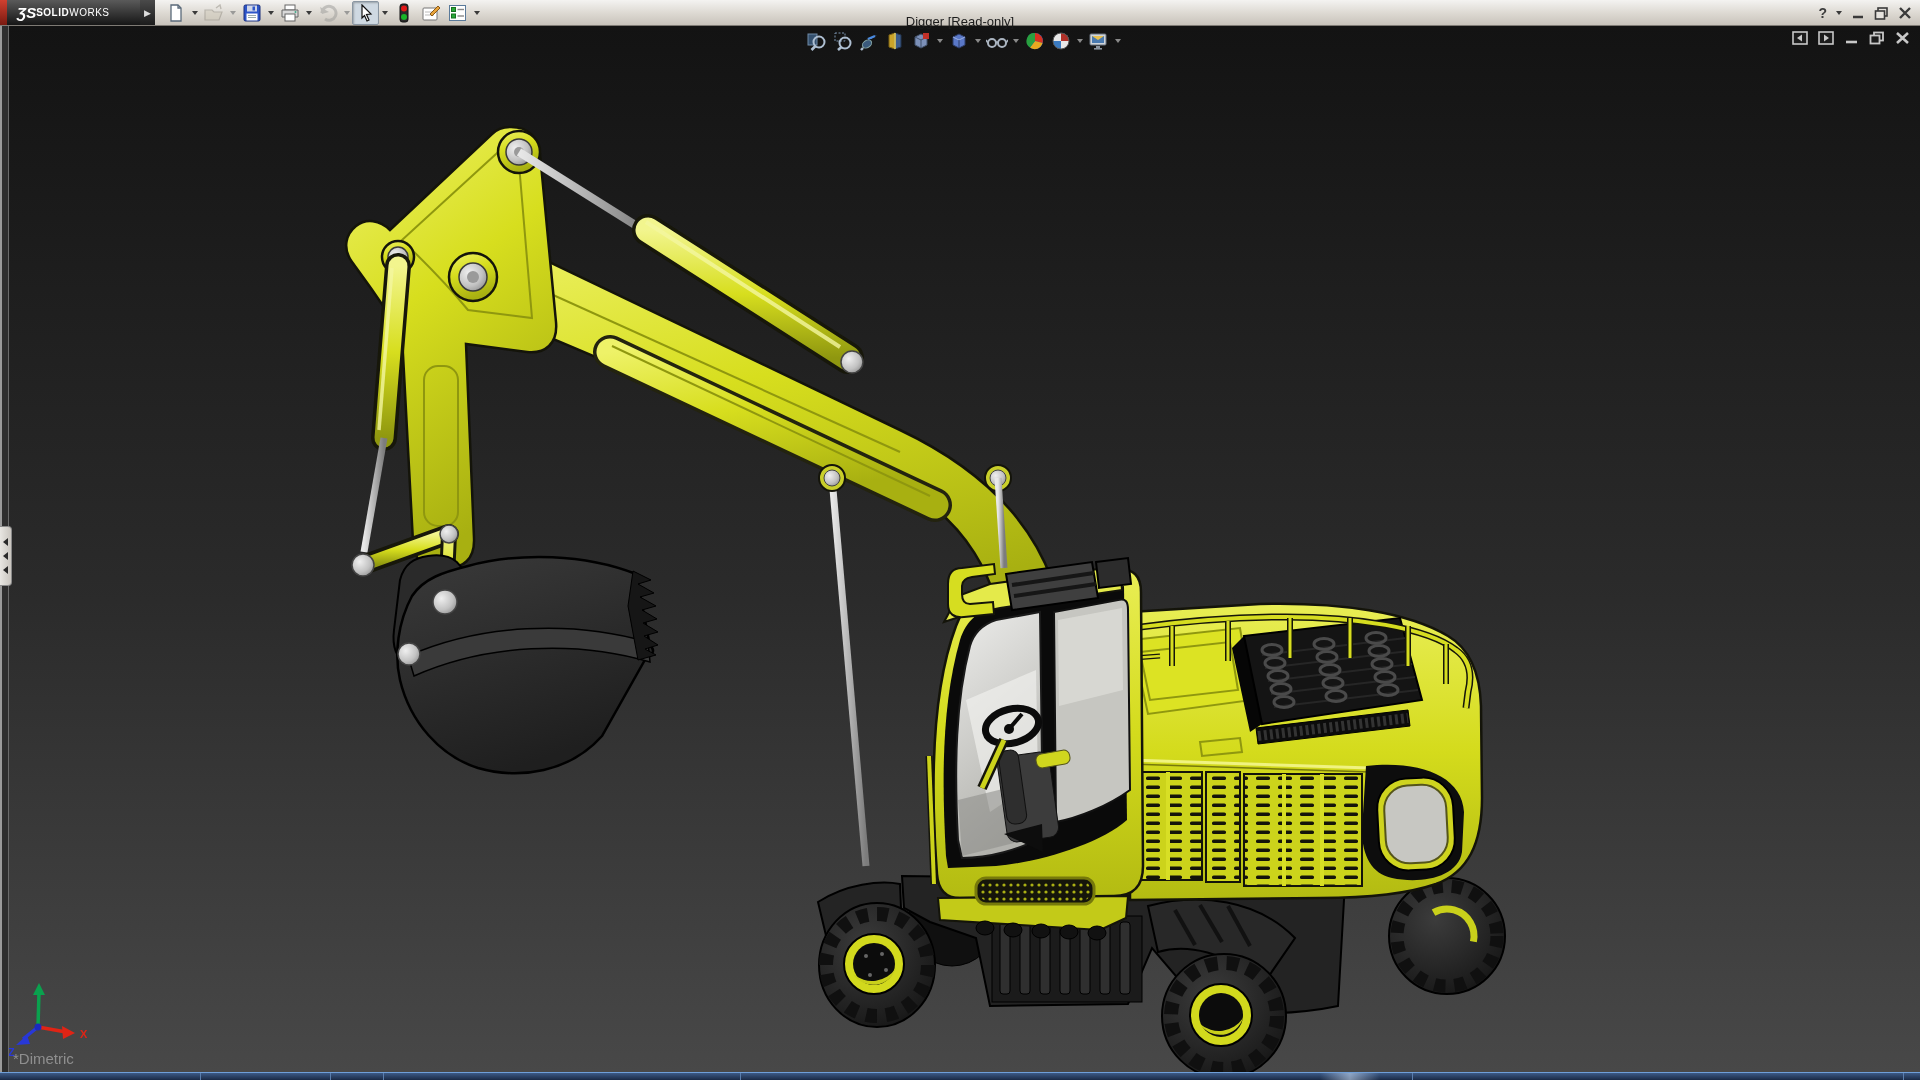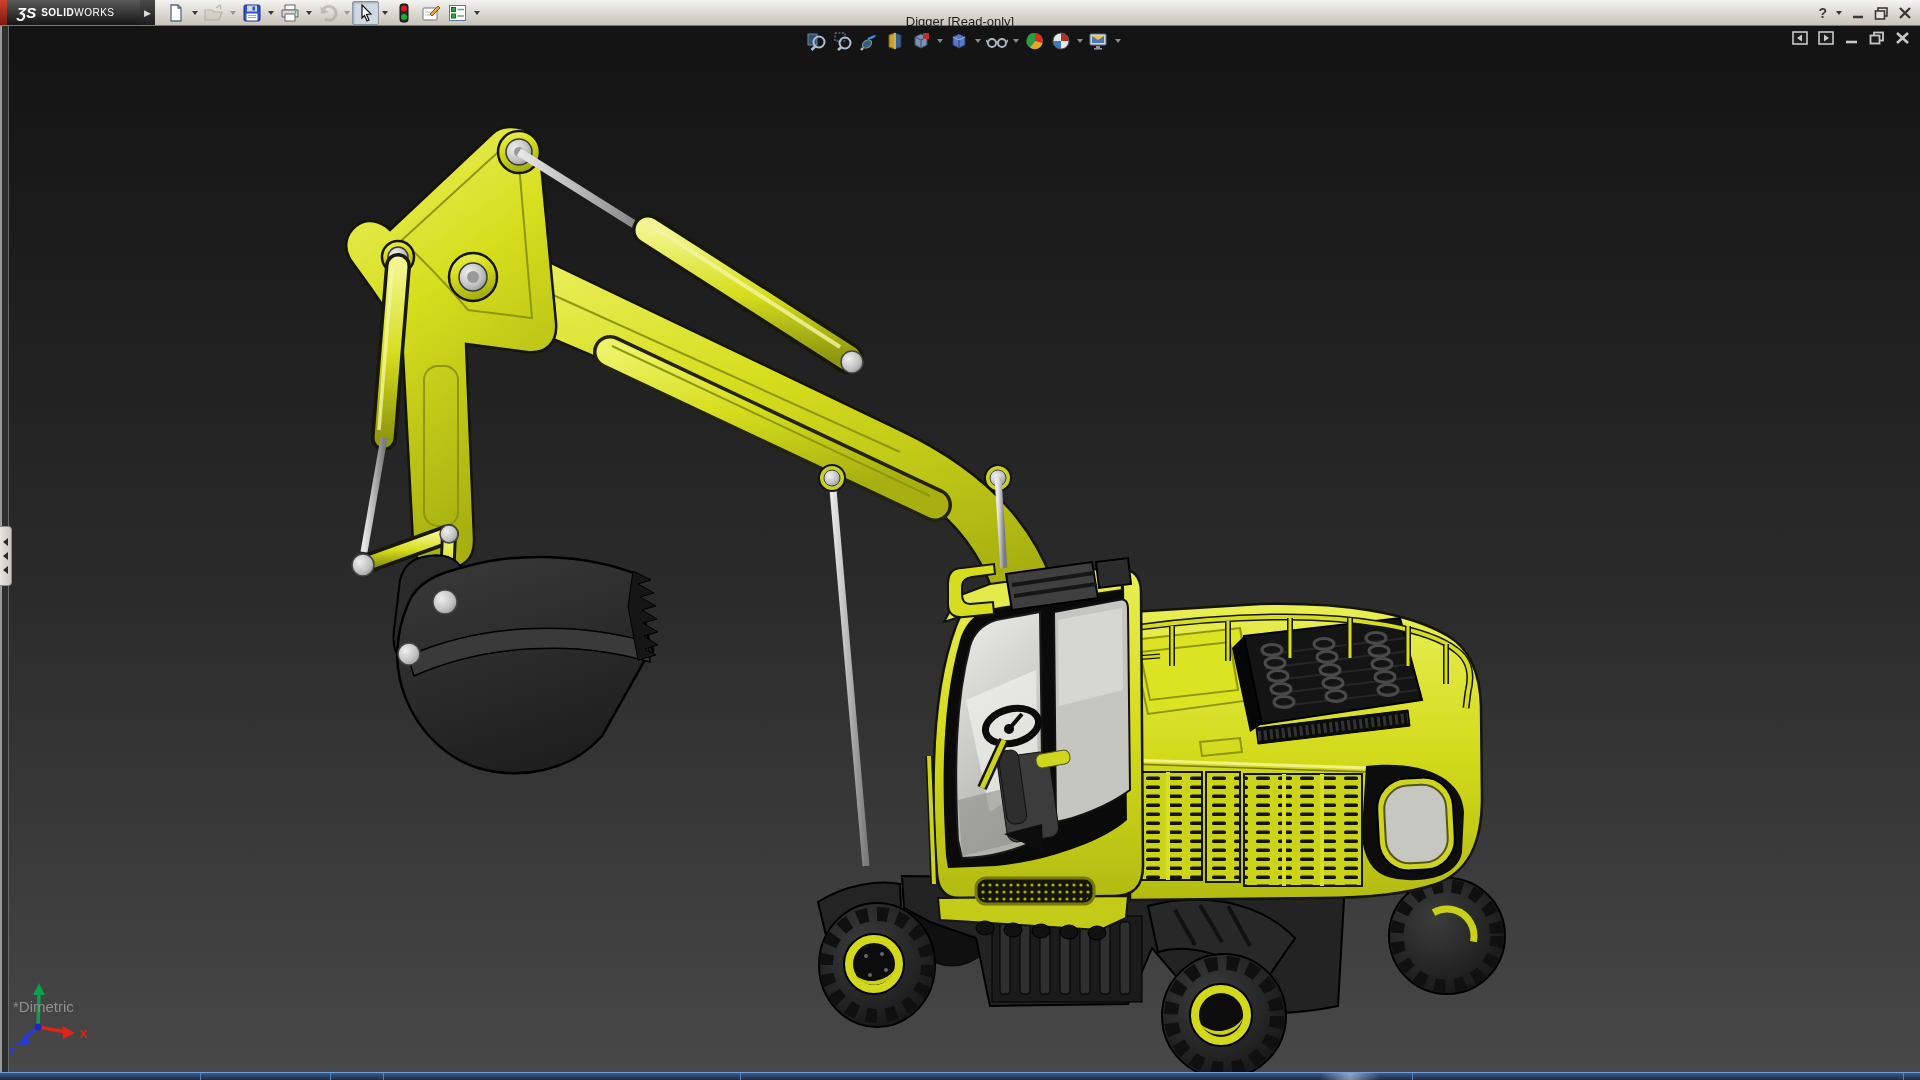--- a/index.html
+++ b/index.html
@@ -4,21 +4,21 @@
 <style>
   html,body{margin:0;padding:0;width:1920px;height:1080px;overflow:hidden;
     font-family:"Liberation Sans",sans-serif;background:#000;}
   .titlebar{position:absolute;left:0;top:0;width:1920px;height:25px;
     background:linear-gradient(#f4f3f1,#dcd8d1 55%,#c8c3bb);border-bottom:1px solid #7e7a74;z-index:30;}
   .red-sliver{position:absolute;left:0;top:0;width:7px;height:25px;
     background:linear-gradient(#d04030,#7a1a10);}
   .brand{position:absolute;left:7px;top:0;width:133px;height:25px;
     background:linear-gradient(#5a5a5a,#161616);color:#fff;display:flex;align-items:center;
     padding-left:10px;box-sizing:border-box;}
-  .brand .ds{font-style:italic;font-weight:bold;font-size:15px;margin-right:5px;}
+  .brand .ds{font-style:italic;font-weight:bold;font-size:15px;}
   .brand .sw{font-size:10px;letter-spacing:.5px;text-align:center;}
   .brand .sw b{font-weight:bold;}
   .flyout{position:absolute;left:140px;top:0;width:15px;height:25px;background:linear-gradient(#4a4a4a,#1c1c1c);
     color:#ddd;font-size:9px;display:flex;align-items:center;justify-content:center;cursor:pointer;}
   .tbrow{position:absolute;left:162px;top:1px;height:23px;display:flex;align-items:center;}
   .tbtn{width:25px;height:22px;display:flex;align-items:center;justify-content:center;border:1px solid transparent;border-radius:2px;}
   .tbtn.pressed{background:#cfd9e2;border:1px solid #8a96a2;box-shadow:inset 1px 1px 2px rgba(0,0,0,.25);}
   .dd{width:11px;height:22px;display:flex;align-items:center;justify-content:center;}
   .dd i{width:0;height:0;border-left:3.5px solid transparent;border-right:3.5px solid transparent;border-top:4px solid #3a3a3a;}
   .dd.dis i{border-top-color:#9a9a98;}
@@ -31,21 +31,21 @@
   .hud .hdd{width:10px;height:24px;display:flex;align-items:center;justify-content:center;}
   .hud .hdd i{width:0;height:0;border-left:3px solid transparent;border-right:3px solid transparent;border-top:4px solid #8a8a8a;}
   .docctrl{position:absolute;right:10px;top:5px;display:flex;align-items:center;gap:10px;z-index:20;}
   .docctrl .dbtn{cursor:pointer;display:flex;align-items:center;justify-content:center;}
   .leftstrip{position:absolute;left:0;top:0;width:7px;height:1046px;background:#2e2e2e;
     border-left:2px solid #9a9a9a;box-shadow:inset -1px 0 0 #6a6a6a;z-index:15;}
   .panel-handle{position:absolute;left:0px;top:500px;width:11px;height:58px;background:linear-gradient(90deg,#e8e6e2,#c9c5bf);
     border:1px solid #8a8a8a;border-left:none;border-radius:0 4px 4px 0;z-index:16;cursor:pointer;
     display:flex;flex-direction:column;align-items:center;justify-content:center;gap:6px;}
   .panel-handle i{width:0;height:0;border-top:4px solid transparent;border-bottom:4px solid transparent;border-right:5px solid #2a2a2a;}
-  .orient-label{position:absolute;left:13px;top:972px;font-size:15px;color:#8f8f8f;z-index:18;}
+  .orient-label{position:absolute;left:13px;top:1024px;font-size:15px;color:#8f8f8f;z-index:18;}
   .taskbar{position:absolute;left:0;top:1072px;width:1920px;height:8px;
     background:linear-gradient(#3c5a86,#15233c);border-top:1px solid #6f9fd8;z-index:40;}
   .tsep{position:absolute;top:0;width:1px;height:8px;background:#5b7fae;}
   .tglow{position:absolute;left:1320px;top:0;width:60px;height:8px;background:linear-gradient(90deg,rgba(255,255,255,0),rgba(210,230,255,.55),rgba(255,255,255,0));}
 </style>
 </head>
 <body>
 
 <div class="titlebar">
   <div class="red-sliver"></div>

